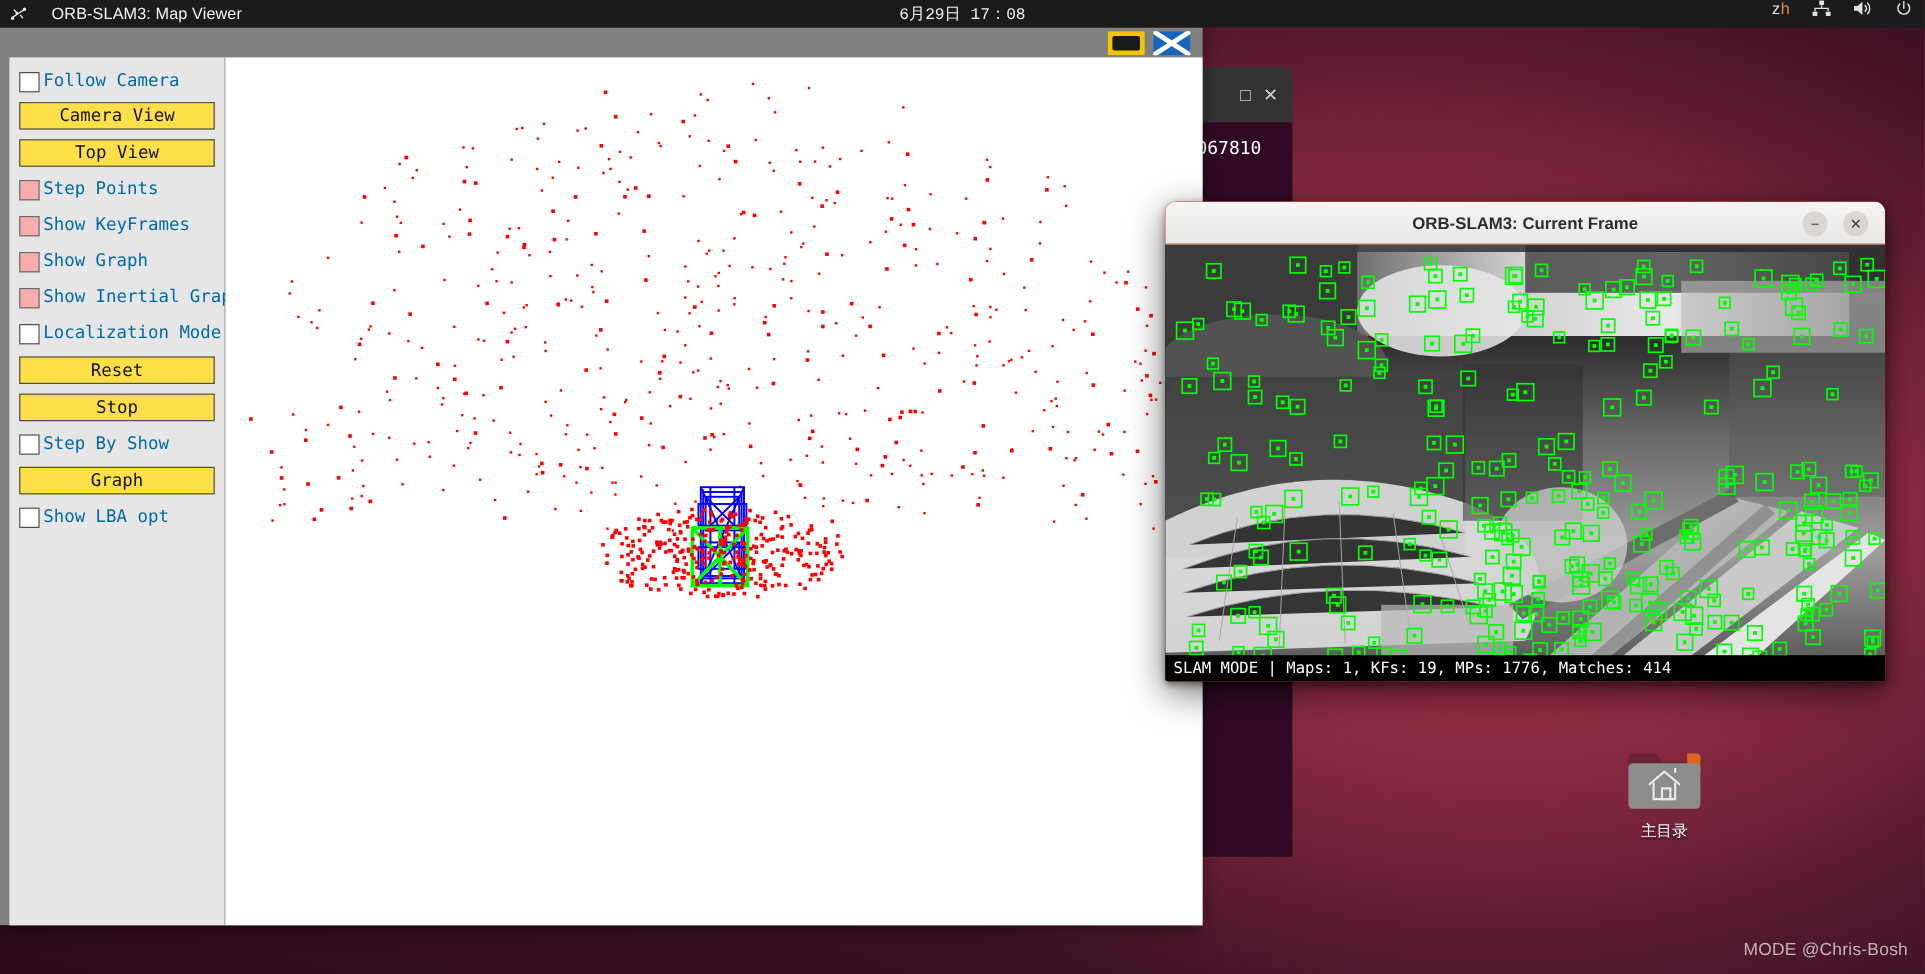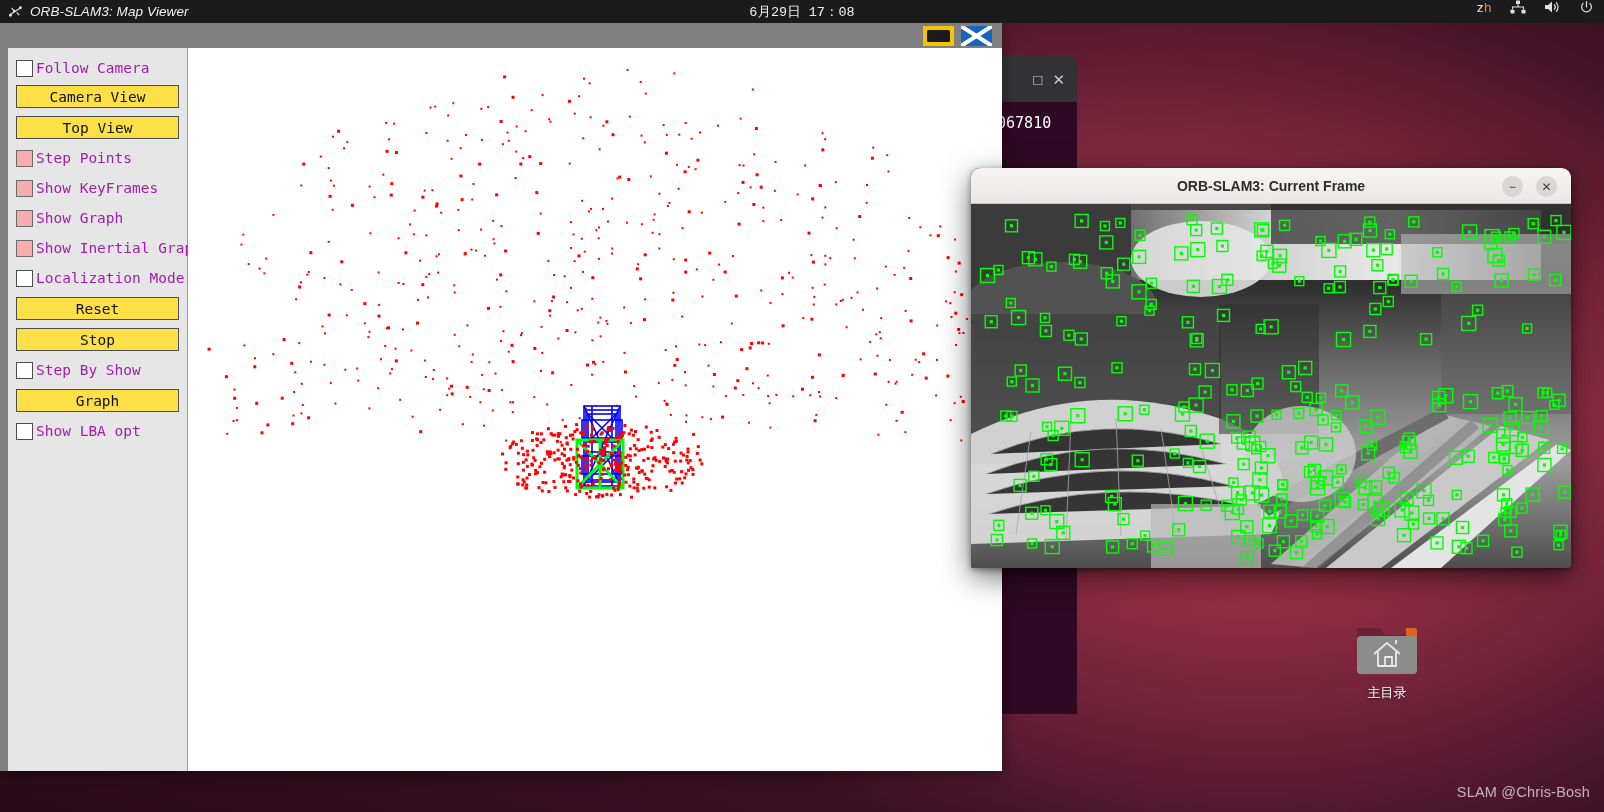--- a/index.html
+++ b/index.html
@@ -21,21 +21,21 @@
     position: absolute; left: 0; top: 0; width: 1604px; height: 812px;
     background: linear-gradient(200deg, rgba(40,8,24,0.55) 0%, rgba(0,0,0,0) 30%, rgba(0,0,0,0) 70%, rgba(30,6,18,0.6) 100%);
   }
 
   
   #topbar {
     position: absolute; left: 0; top: 0; width: 1604px; height: 23px;
     background: #1b1b1b; color: #e6e3e1;
     font-size: 13px; z-index: 100;
   }
-  #topbar .tb-left { position: absolute; left: 8px; top: 0; height: 23px; display: flex; align-items: center; gap: 7px; font-style: italic; }
+  #topbar .tb-left { position: absolute; left: 8px; top: 0; height: 23px; display: flex; align-items: center; gap: 20px; }
   #topbar .tb-title { font-size: 13.5px; letter-spacing: .1px; color: #f2efed; }
   #topbar .tb-center {
     position: absolute; left: 0; top: 0; width: 1604px; height: 23px;
     display: flex; align-items: center; justify-content: center;
     font-size: 13.5px; color: #f2efed; font-family: Liberation Mono, monospace;
   }
   #topbar .tb-right {
     position: absolute; right: 10px; top: 0; height: 23px;
     display: flex; align-items: flex-start; gap: 18px;
   }
@@ -87,21 +87,21 @@
   }
   
   #mv-panel {
     position: absolute; left: 0; top: 0; width: 180px; height: 723px;
     background: #e6e6e6;
     border-right: 1px solid #9a9a9a;
   }
   .ctrl {
     position: absolute; left: 6px; width: 168px; height: 24px;
     font-family: "DejaVu Sans Mono", monospace;
-    font-size: 14.5px; color: #a21caf;
+    font-size: 14.5px; color: #0369a1;
     display: flex; align-items: center;
   }
   .ctrl.chk { left: 8px; }
   .chkbox {
     width: 17px; height: 17px; flex: 0 0 17px;
     border: 1px solid #4d4d4d; background: #ffffff;
     margin-right: 3px;
   }
   .chkbox.on { background: #f7adad; border-color: #6b6b6b; }
   .btnbox {
@@ -1887,31 +1887,32 @@
           <rect x="337.4" y="266.4" width="3.2" height="3.2" fill="#00ff00" stroke="none"></rect>
           <rect x="260.7" y="229.1" width="10" height="10"></rect>
           <rect x="264.1" y="232.5" width="3.2" height="3.2" fill="#00ff00" stroke="none"></rect>
           <rect x="578.6" y="70.6" width="11" height="11"></rect>
           <rect x="582.5" y="74.5" width="3.2" height="3.2" fill="#00ff00" stroke="none"></rect>
           <rect x="360.5" y="218.8" width="9" height="9"></rect>
           <rect x="363.4" y="221.7" width="3.2" height="3.2" fill="#00ff00" stroke="none"></rect>
         </g>
     </svg>
 
+    <div id="cf-status">SLAM MODE |  Maps: 1, KFs: 19, MPs: 1776, Matches: 414</div>
   </div>
 </div>
 
 <div id="home-icon">
   <svg width="62" height="58" viewBox="0 0 62 58">
     <path d="M4 8 h20 l5 7 h29 a3 3 0 0 1 3 3 v6 H1 V11 a3 3 0 0 1 3 -3 z" fill="#6b2239"></path>
     <path d="M50 8 h8 a3 3 0 0 1 3 3 v13 h-11 z" fill="#e06421"></path>
     <rect x="1" y="16" width="60" height="38" rx="4" fill="#8c8c8c"></rect>
     <g stroke="#e9e9e9" stroke-width="1.8" fill="none" stroke-linejoin="round">
       <path d="M18 34 L31 23 L44 34"></path>
       <path d="M22 32 V46 H40 V32"></path>
       <rect x="29" y="37" width="7" height="9"></rect>
       <path d="M40 24 V20"></path>
     </g>
   </svg>
   <span id="home-label">主目录</span>
 </div>
 
-<div id="watermark">SLAM @Chris-Bosh</div>
+<div id="watermark">MODE @Chris-Bosh</div>
 
 </body></html>

